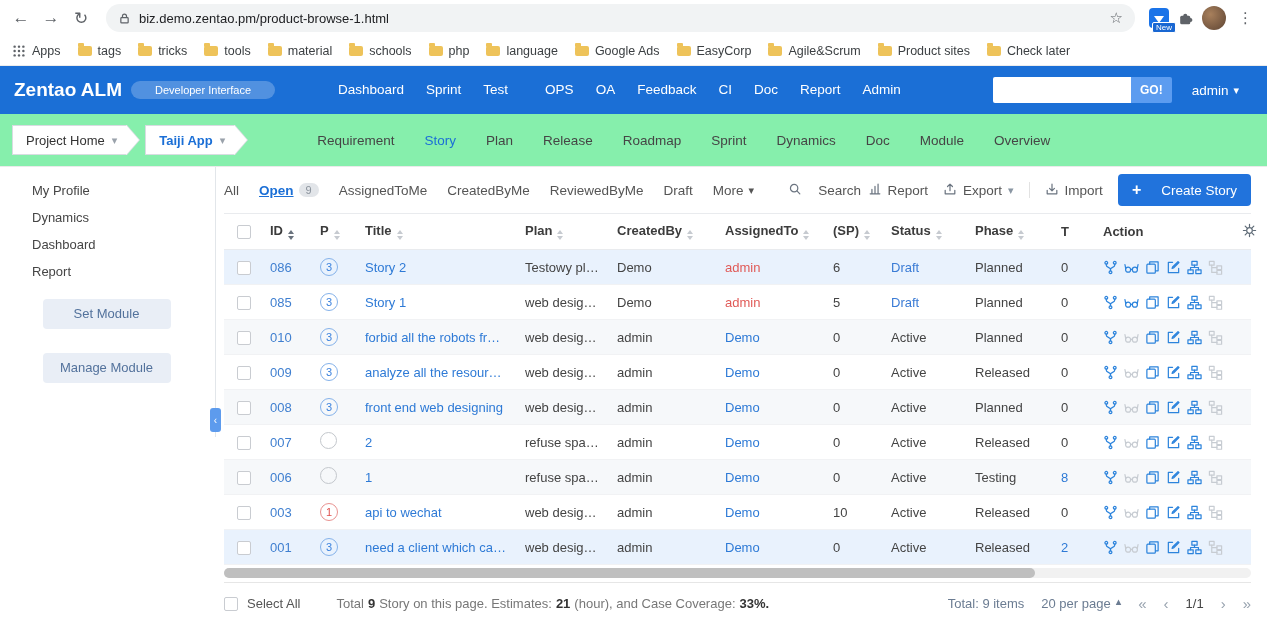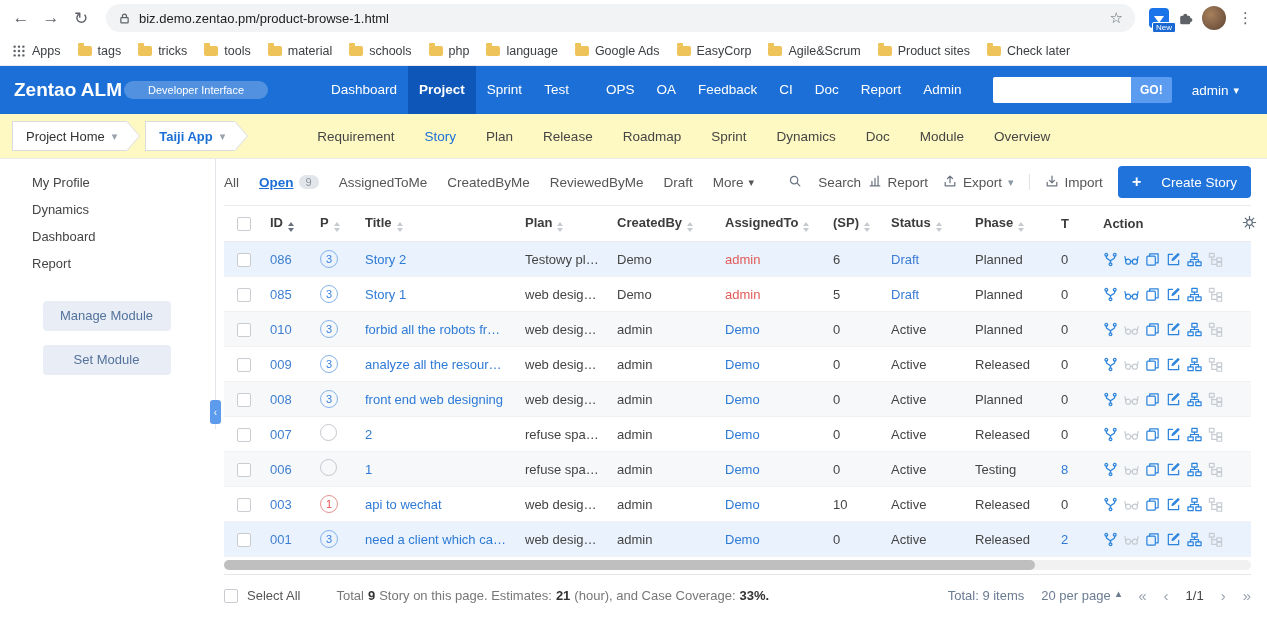--- a/index.html
+++ b/index.html
@@ -25,36 +25,36 @@
 
   .b-bookmarks{height:30px;display:flex;align-items:center;padding:0 12px;gap:17px;background:#fff;
            border-bottom:1px solid #ececec;font-size:12.5px;color:#3c4043;white-space:nowrap}
   .bm-item{display:inline-flex;align-items:center;gap:6px}
   .folder-ic{position:relative;width:14px;height:10px;background:#eec35a;border-radius:2px;flex:0 0 auto}
   .folder-ic::before{content:"";position:absolute;top:-3px;left:0;width:6px;height:4px;background:#eec35a;border-radius:1px}
 
   
   .zt{height:48px;background:#1b6fd6;display:flex;align-items:center;padding:0 14px;color:#fff}
   .zt-brand{font-size:19px;font-weight:700}
-  .zt-badge{margin-left:2px;background:rgba(255,255,255,.24);font-size:11px;padding:3px 24px;border-radius:9px}
+  .zt-badge{margin-left:9px;background:rgba(255,255,255,.24);font-size:11px;padding:3px 24px;border-radius:9px}
   .zt-nav{display:flex;margin-left:52px;height:48px}
   .zt-nav-item{line-height:48px;padding:0 11px;font-size:13.5px;cursor:pointer}
   .zt-nav-item.active{background:#0e57b8;font-weight:700}
   .zt-nav-item.sep{margin-left:15px}
   .zt-right{margin-left:auto;display:flex;align-items:center}
   .zt-search{width:138px;height:26px;border:none;border-radius:2px 0 0 2px;padding:0 8px;font-size:12.5px;outline:none;background:#fff}
   .zt-go{height:26px;padding:0 9px;background:#5c9cf0;color:#fff;font-weight:700;font-size:12px;
          border-radius:0 2px 2px 0;display:flex;align-items:center;cursor:pointer}
   .zt-user{margin:0 14px 0 20px;font-size:13.5px;display:flex;align-items:center;gap:5px;cursor:pointer}
   .caret::before{content:"▾"}
   .caret{font-size:11px;line-height:1}
   .caret-up::before{content:"▴"}
 
   
-  .subnav{height:45px;display:flex;align-items:center;padding-left:12px;border-bottom:1px solid #eaeaea;background:#fef9c3}
+  .subnav{height:53px;display:flex;align-items:center;padding-left:12px;border-bottom:1px solid #eaeaea;background:#86efac}
   .crumb{position:relative;display:inline-flex;align-items:center;gap:7px;height:30px;padding:0 10px 0 13px;
          border:1px solid #d8dce1;border-right:0;background:#fff;font-size:13px;margin-right:18px}
   .crumb::before{content:"";position:absolute;right:-13px;top:-1px;z-index:1;
          border-top:15px solid transparent;border-bottom:15px solid transparent;border-left:13px solid #d8dce1}
   .crumb::after{content:"";position:absolute;right:-12px;top:-1px;z-index:2;
          border-top:15px solid transparent;border-bottom:15px solid transparent;border-left:13px solid #fff}
   .crumb .caret{color:#9aa2ab}
   .crumb.app{color:#1b6fd6;font-weight:700}
   .sn-items{display:flex;gap:30px;margin-left:64px;font-size:13.5px;color:#454545}
   .sn-item{cursor:pointer}
@@ -251,21 +251,20 @@
         </span>
       </span>
   </div>
 </div>
 
 <div class="zt">
   <span class="zt-brand">Zentao ALM</span>
   <span class="zt-badge">Developer Interface</span>
   <nav class="zt-nav" id="zt-nav">
       <span class="zt-nav-item">Dashboard</span>
-      <span class="zt-nav-item active">Project</span>
       <span class="zt-nav-item">Sprint</span>
       <span class="zt-nav-item">Test</span>
       <span class="zt-nav-item sep">OPS</span>
       <span class="zt-nav-item">OA</span>
       <span class="zt-nav-item">Feedback</span>
       <span class="zt-nav-item">CI</span>
       <span class="zt-nav-item">Doc</span>
       <span class="zt-nav-item">Report</span>
       <span class="zt-nav-item">Admin</span>
     </nav>
@@ -303,22 +302,22 @@
 </div>
 
 <div class="content">
   <aside class="sidebar">
     <div id="side-items">
         <div class="side-item">My Profile</div>
         <div class="side-item">Dynamics</div>
         <div class="side-item">Dashboard</div>
         <div class="side-item">Report</div>
       </div>
+    <button class="side-btn">Set Module</button>
     <button class="side-btn first">Manage Module</button>
-    <button class="side-btn">Set Module</button>
     <span class="side-handle"></span>
   </aside>
 
   <main class="main">
     <div class="list-toolbar">
       <span id="tab-list" style="display:inline-flex;align-items:center">
           <span class="tab">
             <span class="tab-lbl">All</span>
           </span>
           <span class="tab active">

